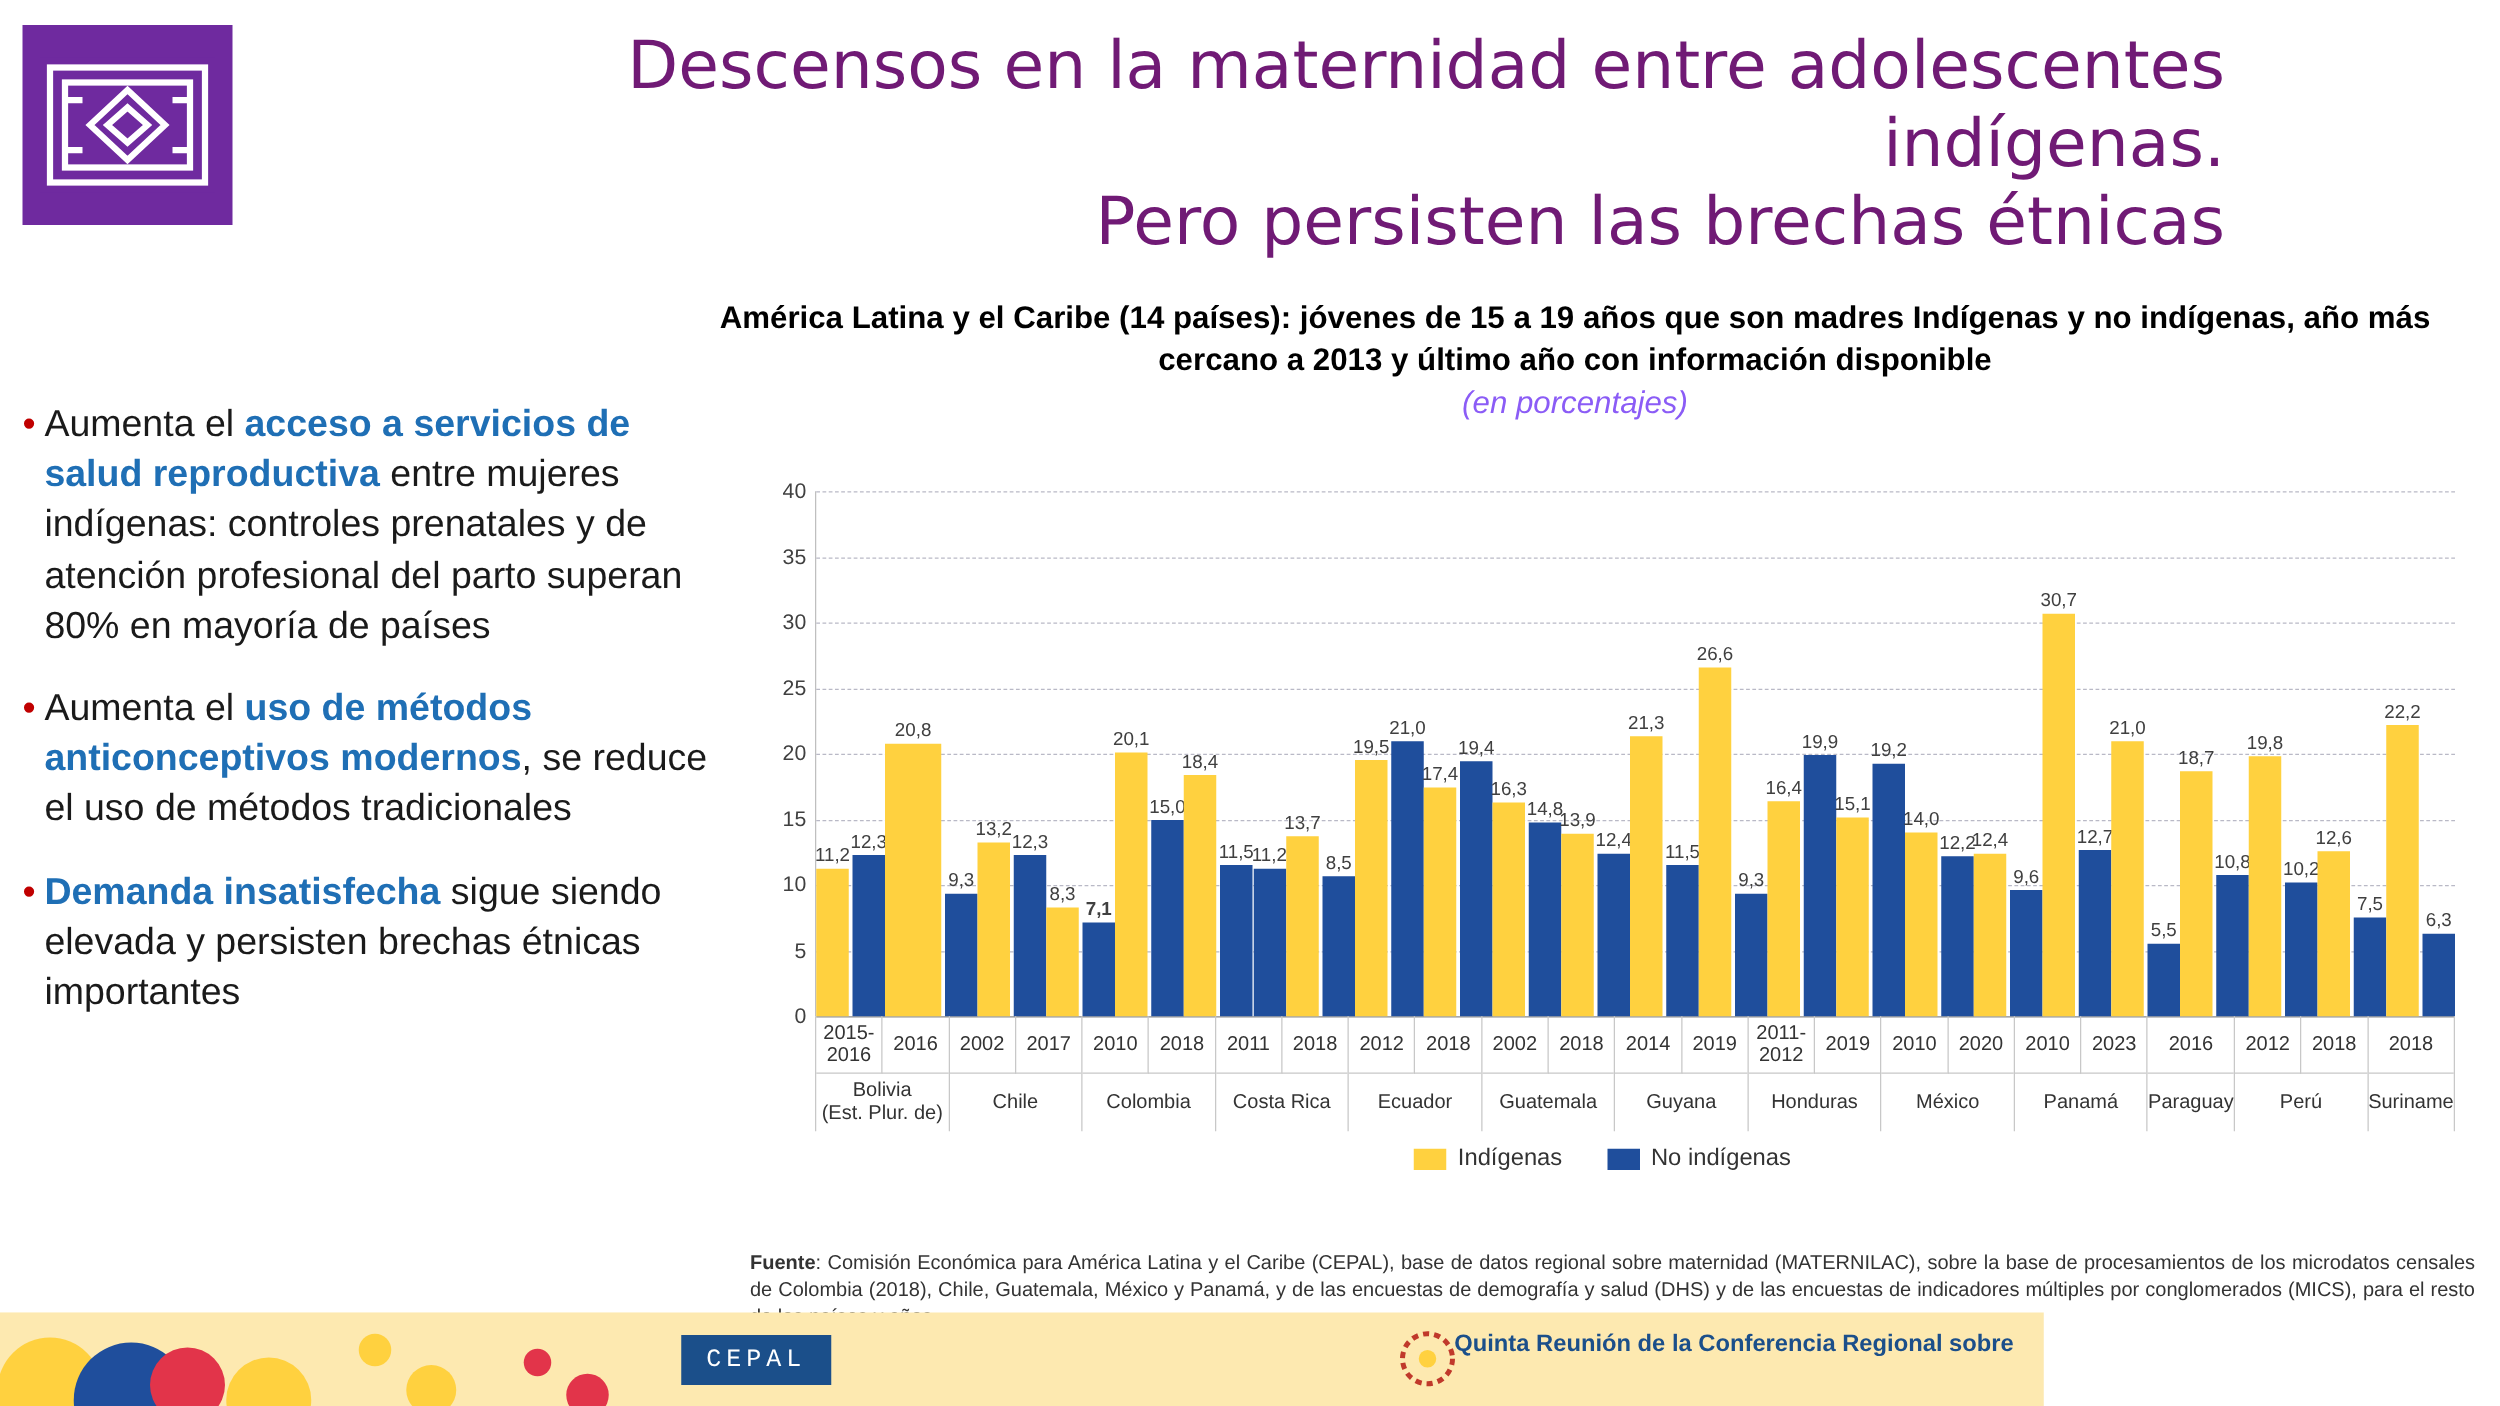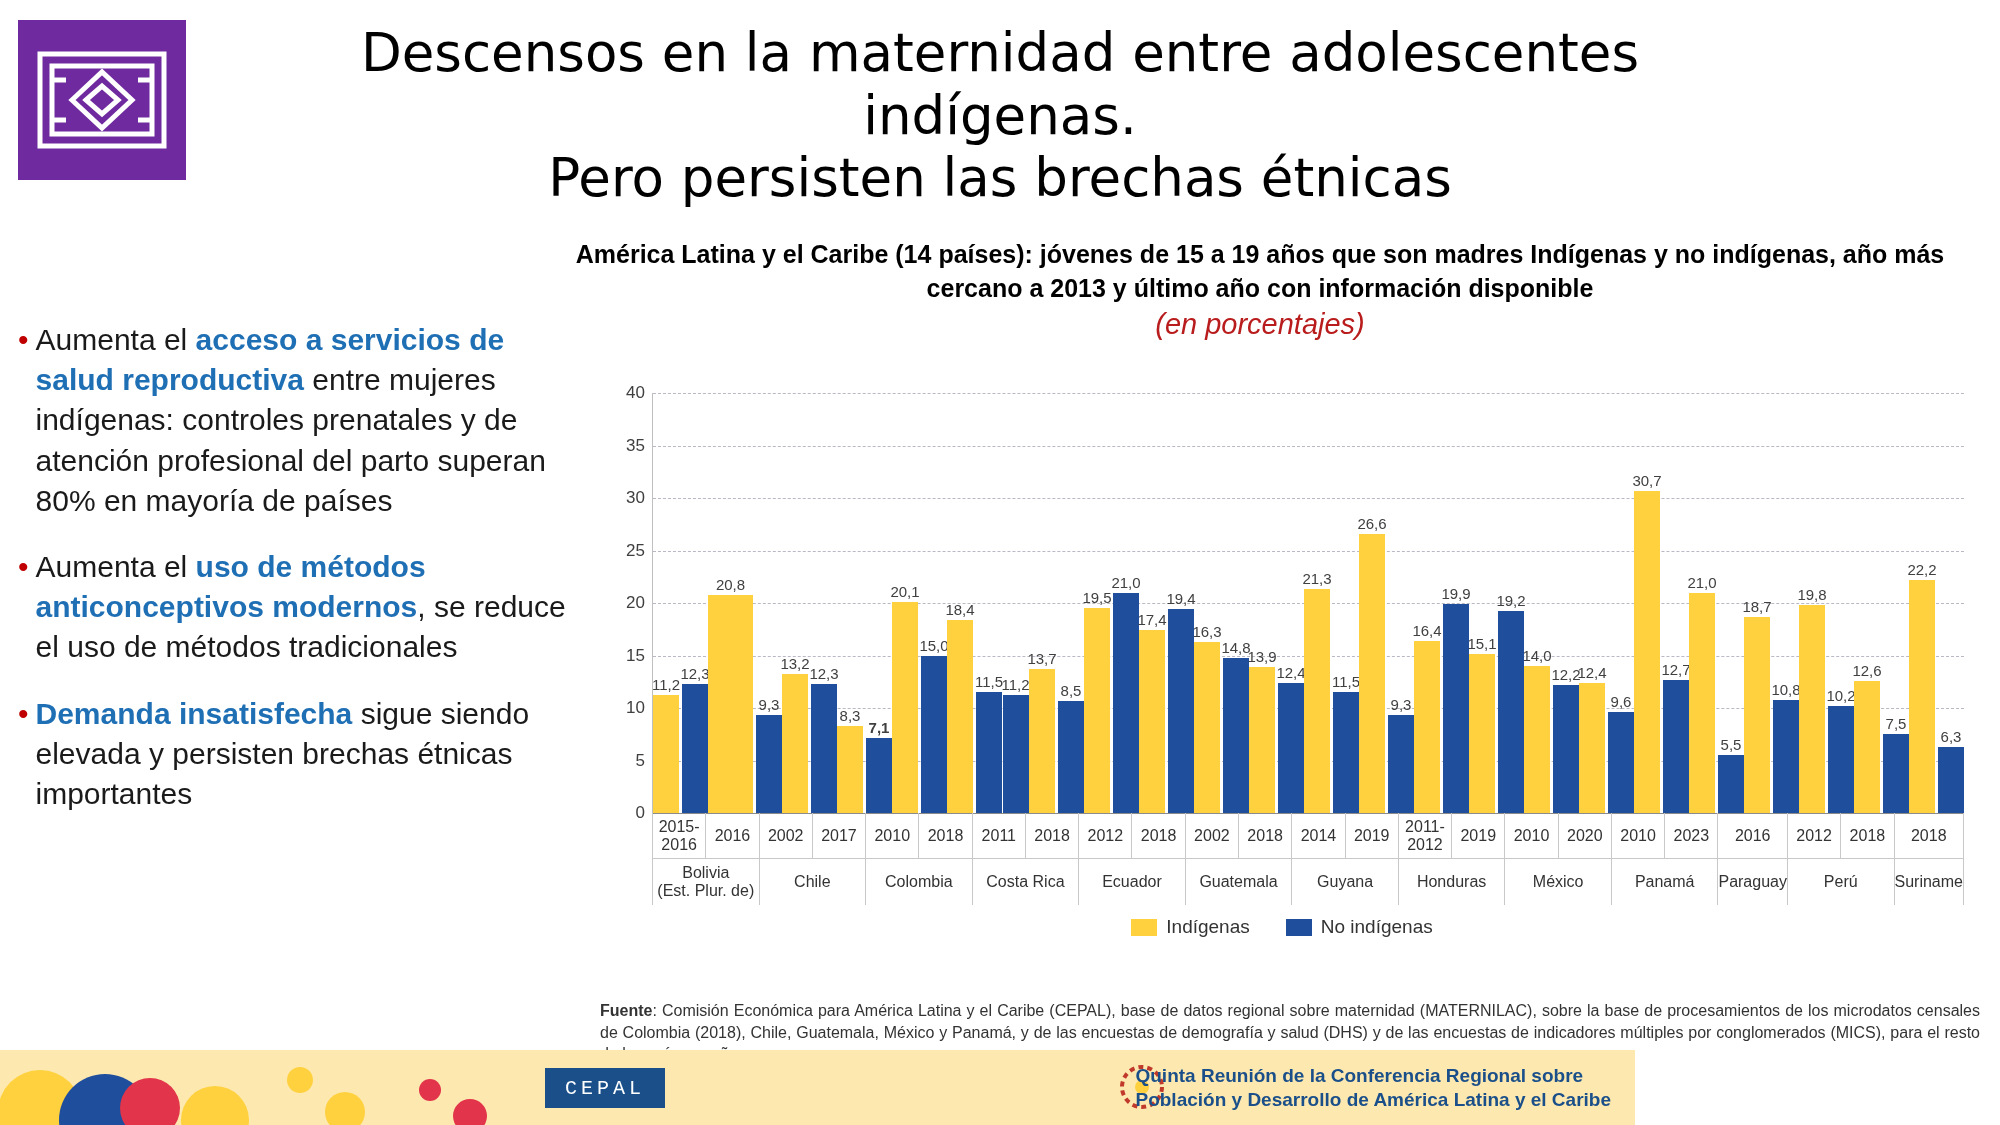--- a/index.html
+++ b/index.html
@@ -4,34 +4,34 @@
 <style>
   html,body{margin:0;padding:0;}
   body{width:2000px;height:1125px;background:#ffffff;font-family:"Liberation Sans",sans-serif;position:relative;overflow:hidden;}
 
   
   .logo-box{position:absolute;left:18px;top:20px;width:168px;height:160px;background:#6f2a9f;display:flex;align-items:center;justify-content:center;}
   .logo-inner{width:140px;height:108px;background:#6f2a9f;position:relative;}
   .logo-inner svg{display:block;}
 
   
-  .slide-title{position:absolute;left:220px;top:22px;width:1560px;text-align:center;color:#000000;
+  .slide-title{position:absolute;left:220px;top:22px;width:1560px;text-align:right;color:#701a75;
     font-size:53px;line-height:1.18;font-family:"DejaVu Sans",sans-serif;font-weight:400;}
 
   
   .bullets{position:absolute;left:18px;top:320px;width:560px;color:#1a1a1a;font-size:30px;line-height:1.34;}
   .bullet{display:flex;margin-bottom:26px;}
   .bullet .dot{color:#c00000;font-size:30px;line-height:1.34;margin-right:7px;}
   .bullet .txt{flex:1;}
   .hl{color:#1f6fb5;font-weight:bold;}
 
   
   .chart-head{position:absolute;left:560px;top:238px;width:1400px;text-align:center;}
   .chart-head .l1{font-size:25px;font-weight:bold;color:#000;line-height:1.35;}
-  .chart-head .l2{font-size:29px;font-style:italic;color:#b91c1c;margin-top:2px;}
+  .chart-head .l2{font-size:25px;font-style:italic;color:#8b5cf6;margin-top:2px;}
 
   
   .chart-wrap{position:absolute;left:592px;top:383px;width:1380px;height:560px;}
   .plot{position:absolute;left:60px;top:10px;right:8px;height:420px;border-left:1px solid #bfbfbf;}
   .gridline{position:absolute;left:0;right:0;border-top:1px dashed #b9b9c6;}
   .ytick{position:absolute;right:calc(100% + 8px);transform:translateY(-50%);font-size:17px;color:#404040;white-space:nowrap;}
   .bars{position:absolute;left:0;right:0;bottom:0;top:0;display:flex;align-items:flex-end;}
   .group{flex:1 1 0;display:flex;align-items:flex-end;justify-content:center;gap:3px;position:relative;height:100%;}
   .bar{width:26px;position:relative;}
   .bar.ind{background:#ffd13f;}
@@ -443,15 +443,14 @@
   </div>
   <div class="cepal">CEPAL</div>
   <div class="foot-ico">
     <svg width="46" height="46" viewBox="0 0 46 46">
       <circle cx="23" cy="23" r="20" fill="none" stroke="#c0392b" stroke-width="4" stroke-dasharray="5 4"></circle>
       <circle cx="23" cy="23" r="7" fill="#ffd13f"></circle>
     </svg>
   </div>
   <div class="foot-right">
     <div>Quinta Reunión de la Conferencia Regional sobre</div>
-    <div>Población y Desarrollo de América Latina y el Caribe</div>
   </div>
 </div>
 
 </body></html>

